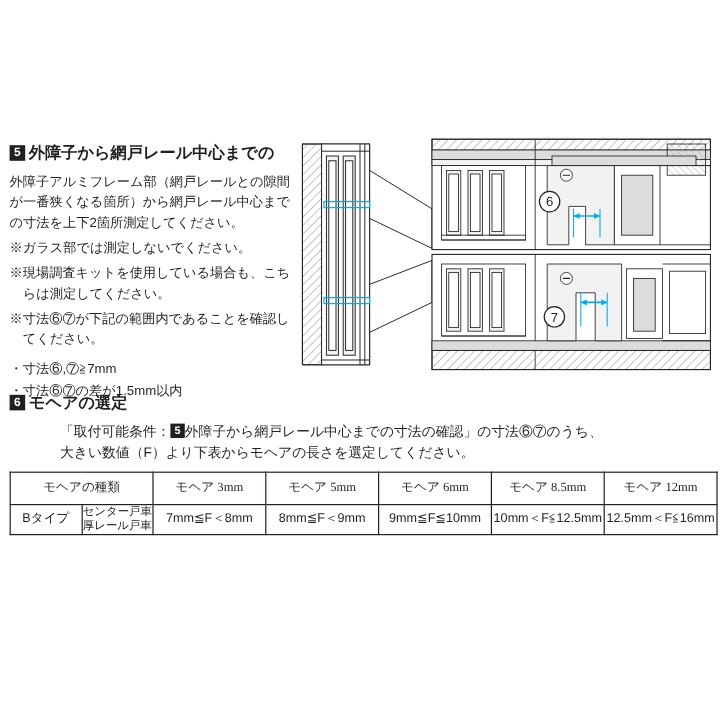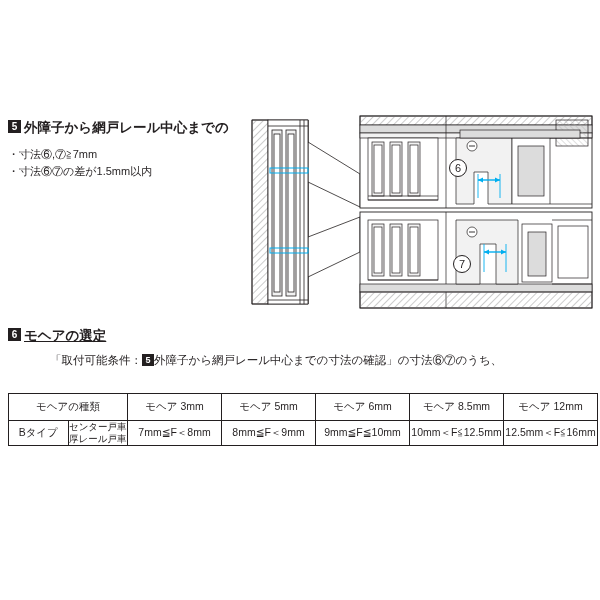--- a/index.html
+++ b/index.html
@@ -86,21 +86,20 @@
 
   
   .sec6 {
     position: absolute;
     left: 8px;
     top: 326px;
     width: 584px;
   }
   .sec6 .sec-title {
     font-size: 13.5px;
-    text-decoration: underline;
   }
   .sec6-lead {
     font-size: 11.5px;
     line-height: 1.6;
     margin-top: 5px;
     margin-left: 42px;
   }
   .kuro {
     display: inline-block;
     width: 12px;
@@ -128,41 +127,47 @@
     border: 1px solid #231f20;
     text-align: center;
     vertical-align: middle;
     padding: 0;
     height: 24px;
     font-weight: normal;
     line-height: 1.25;
   }
   table.moh thead th { height: 26px; }
   .col-kind { width: 118px; }
-  .col-t { width: 93px; }
+  .col-t { width: 93px; font-family: Liberation Serif, serif; }
   .cell-type {
     width: 56px;
     text-align: left;
     padding-left: 6px;
   }
   .cell-sub {
     width: 62px;
     font-size: 9.5px;
     line-height: 1.2;
   }
   .tbl-note { font-size: 10.5px; }
 </style>
 </head>
 <body>
 
 <div class="page">
 
   <div class="sec5">
     <div class="sec-title">
       <span class="secnum">5</span><span>外障子から網戸レール中心までの</span>
+    </div>
+    <div class="body-text">
+      <p>外障子アルミフレーム部（網戸レールとの隙間が一番狭くなる箇所）から網戸レール中心までの寸法を上下2箇所測定してください。</p>
+      <p class="gap indent1">※ガラス部では測定しないでください。</p>
+      <p class="gap indent1">※現場調査キットを使用している場合も、こちらは測定してください。</p>
+      <p class="gap indent1">※寸法⑥⑦が下記の範囲内であることを確認してください。</p>
     </div>
     <div class="bullets">
       <div>・寸法⑥,⑦≧7mm</div>
       <div>・寸法⑥⑦の差が1.5mm以内</div>
     </div>
   </div>
 
   <div class="figure">
     <svg width="344" height="200" viewBox="0 0 344 200">
       <defs>
@@ -305,20 +310,21 @@
   </div>
 
   <div class="sec6">
     <div class="sec-title">
       <span class="secnum">6</span><span>モヘアの選定</span>
     </div>
     <div class="sec6-lead">
       <div>
         <span>「取付可能条件：</span><span class="kuro">5</span><span>外障子から網戸レール中心までの寸法の確認</span><span>」の寸法⑥⑦のうち、</span>
       </div>
+      <div>大きい数値（F）より下表からモヘアの長さを選定してください。</div>
     </div>
   </div>
 
   <table class="moh">
     <thead>
       <tr>
         <th class="col-kind" colspan="2">モヘアの種類</th>
         <th class="col-t">モヘア 3mm</th>
         <th class="col-t">モヘア 5mm</th>
         <th class="col-t">モヘア 6mm</th>

